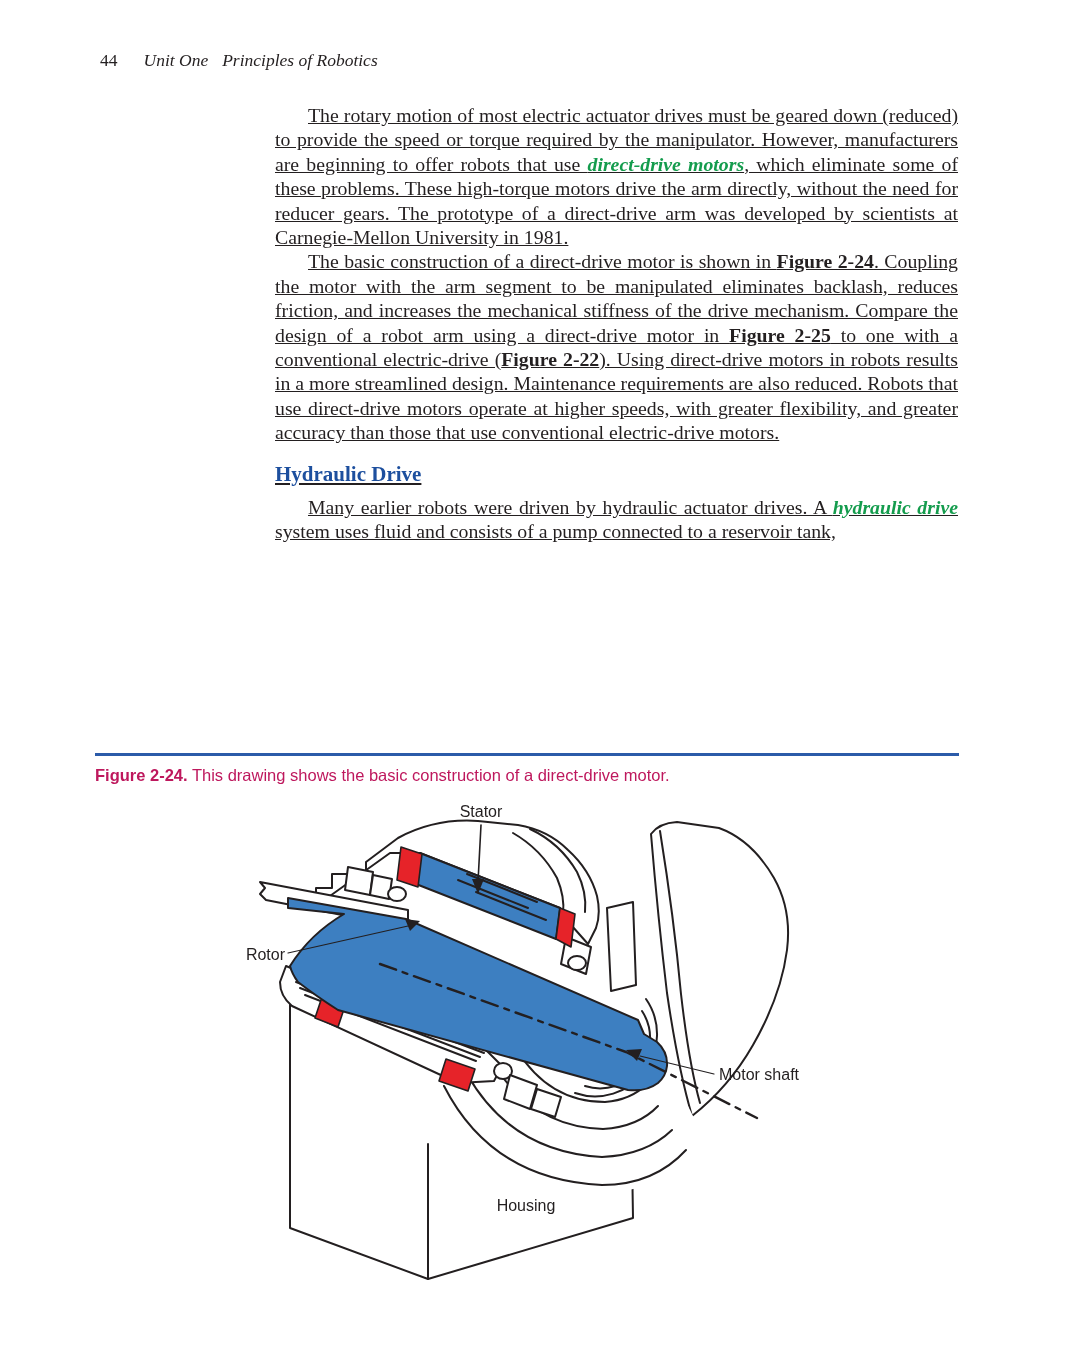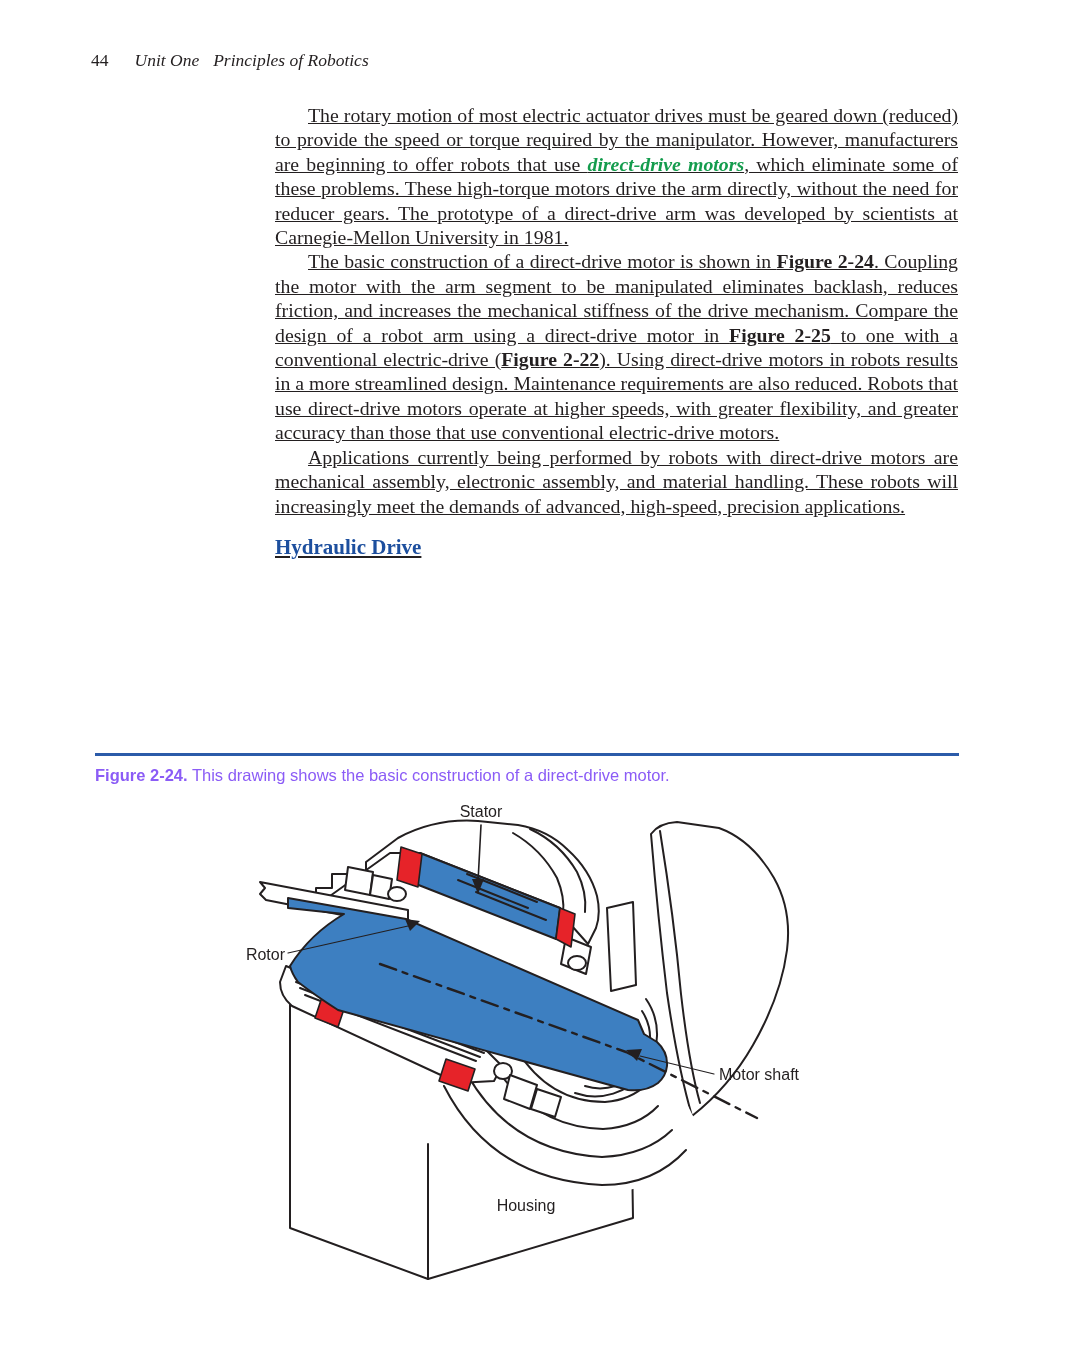--- a/index.html
+++ b/index.html
@@ -1,34 +1,34 @@
 <!DOCTYPE html>
 <html style="--blue: #3d7fc1; --red: #e62329; --ink: #231f20; --rule: #2b5ba9; --heading: #1d4f9e; --keyterm: #149c4d;"><head>
 <meta charset="utf-8">
 <style>
   html,body{margin:0;padding:0;background:#ffffff;}
   .page{
     position:relative;width:1087px;height:1358px;background:#fff;overflow:hidden;
     font-family:"Liberation Serif", serif;color:#231f20;
   }
   
-  .running-head{position:absolute;left:91px;top:50px;font-size:17.5px;line-height:20px;white-space:nowrap;}
+  .running-head{position:absolute;left:100px;top:50px;font-size:17.5px;line-height:20px;white-space:nowrap;}
   .running-head .pgnum{font-style:normal;margin-right:26px;}
   .running-head .unit{font-style:italic;margin-right:14px;}
   .running-head .booktitle{font-style:italic;}
   
   .body-col{position:absolute;left:275px;top:103px;width:683px;font-size:19.8px;line-height:24.4px;text-align:justify;text-decoration:underline;}
   .para{margin:0;text-indent:33px;}
   .seg-bold{font-weight:bold;}
   .seg-keyterm{font-weight:bold;font-style:italic;color:var(--keyterm);}
   .subhead{margin:17px 0 9px 0;font-size:21px;line-height:24px;font-weight:bold;color:var(--heading);text-align:left;text-indent:0;}
   
   .fig-rule{position:absolute;left:95px;top:753px;width:864px;height:3px;background:var(--rule);}
   .fig-caption{position:absolute;left:95px;top:765px;width:870px;margin:0;
-    font-family:"Liberation Sans", sans-serif;font-size:16.5px;line-height:21px;color:#8b5cf6;text-align:left;}
+    font-family:"Liberation Sans", sans-serif;font-size:16.5px;line-height:21px;color:#be185d;text-align:left;}
   .fig-caption b{font-weight:bold;}
   .fig-svg{position:absolute;left:230px;top:798px;}
   .figtext{font-family:"Liberation Sans", sans-serif;font-size:16px;fill:#231f20;}
   .w{fill:#ffffff;}
   .b{fill:var(--blue);}
   .r{fill:var(--red);stroke-width:1.6;}
   .k{fill:#231f20;stroke:none;}
 </style>
 </head>
 <body>
@@ -36,23 +36,25 @@
 <div class="page">
 
   <div class="running-head">
     <span class="pgnum">44</span><span class="unit">Unit One</span><span class="booktitle">Principles of Robotics</span>
   </div>
 
   <div class="body-col">
     <div id="paras-main">
         <p class="para"><span>The rotary motion of most electric actuator drives must be geared down (reduced) to provide the speed or torque required by the manipulator. However, manufacturers are beginning to offer robots that use </span><span class="seg-keyterm">direct-drive motors</span><span>, which eliminate some of these problems. These high-torque motors drive the arm directly, without the need for reducer gears. The prototype of a direct-drive arm was developed by scientists at Carnegie-Mellon University in 1981.</span></p>
         <p class="para"><span>The basic construction of a direct-drive motor is shown in </span><span class="seg-bold">Figure 2-24</span><span>. Coupling the motor with the arm segment to be manipulated eliminates backlash, reduces friction, and increases the mechanical stiffness of the drive mechanism. Compare the design of a robot arm using a direct-drive motor in </span><span class="seg-bold">Figure 2-25</span><span> to one with a conventional electric-drive (</span><span class="seg-bold">Figure 2-22</span><span>). Using direct-drive motors in robots results in a more streamlined design. Maintenance requirements are also reduced. Robots that use direct-drive motors operate at higher speeds, with greater flexibility, and greater accuracy than those that use conventional electric-drive motors.</span></p>
-        <p class="para"><span>Applications currently being performed by robots with direct-drive motors are mechanical assembly, electronic assembly, and material handling. These robots will increasingly meet the demands of advanced, high-speed, precision applications.</span></p>
       </div>
     <h2 class="subhead">Hydraulic Drive</h2>
+    <div id="paras-after">
+        <p class="para"><span>Many earlier robots were driven by hydraulic actuator drives. A </span><span class="seg-keyterm">hydraulic drive</span><span> system uses fluid and consists of a pump connected to a reservoir tank,</span></p>
+      </div>
   </div>
 
   <div class="fig-rule"></div>
 
   <p class="fig-caption"><b>Figure 2-24.</b><span> This drawing shows the basic construction of a direct-drive motor.</span></p>
 
   <svg class="fig-svg" width="590" height="487" viewBox="0 0 590 487">
     <g stroke="#231f20" stroke-width="2" fill="none" stroke-linejoin="round" stroke-linecap="round">
 
       <path class="w" d="M 421,36 Q 429,25 447,24 L 489,30 Q 522,42 544,80 Q 562,112 557,152 Q 551,198 523,247 Q 499,289 462,318 Q 448,270 437,195 Q 428,120 421,36 Z"></path>

